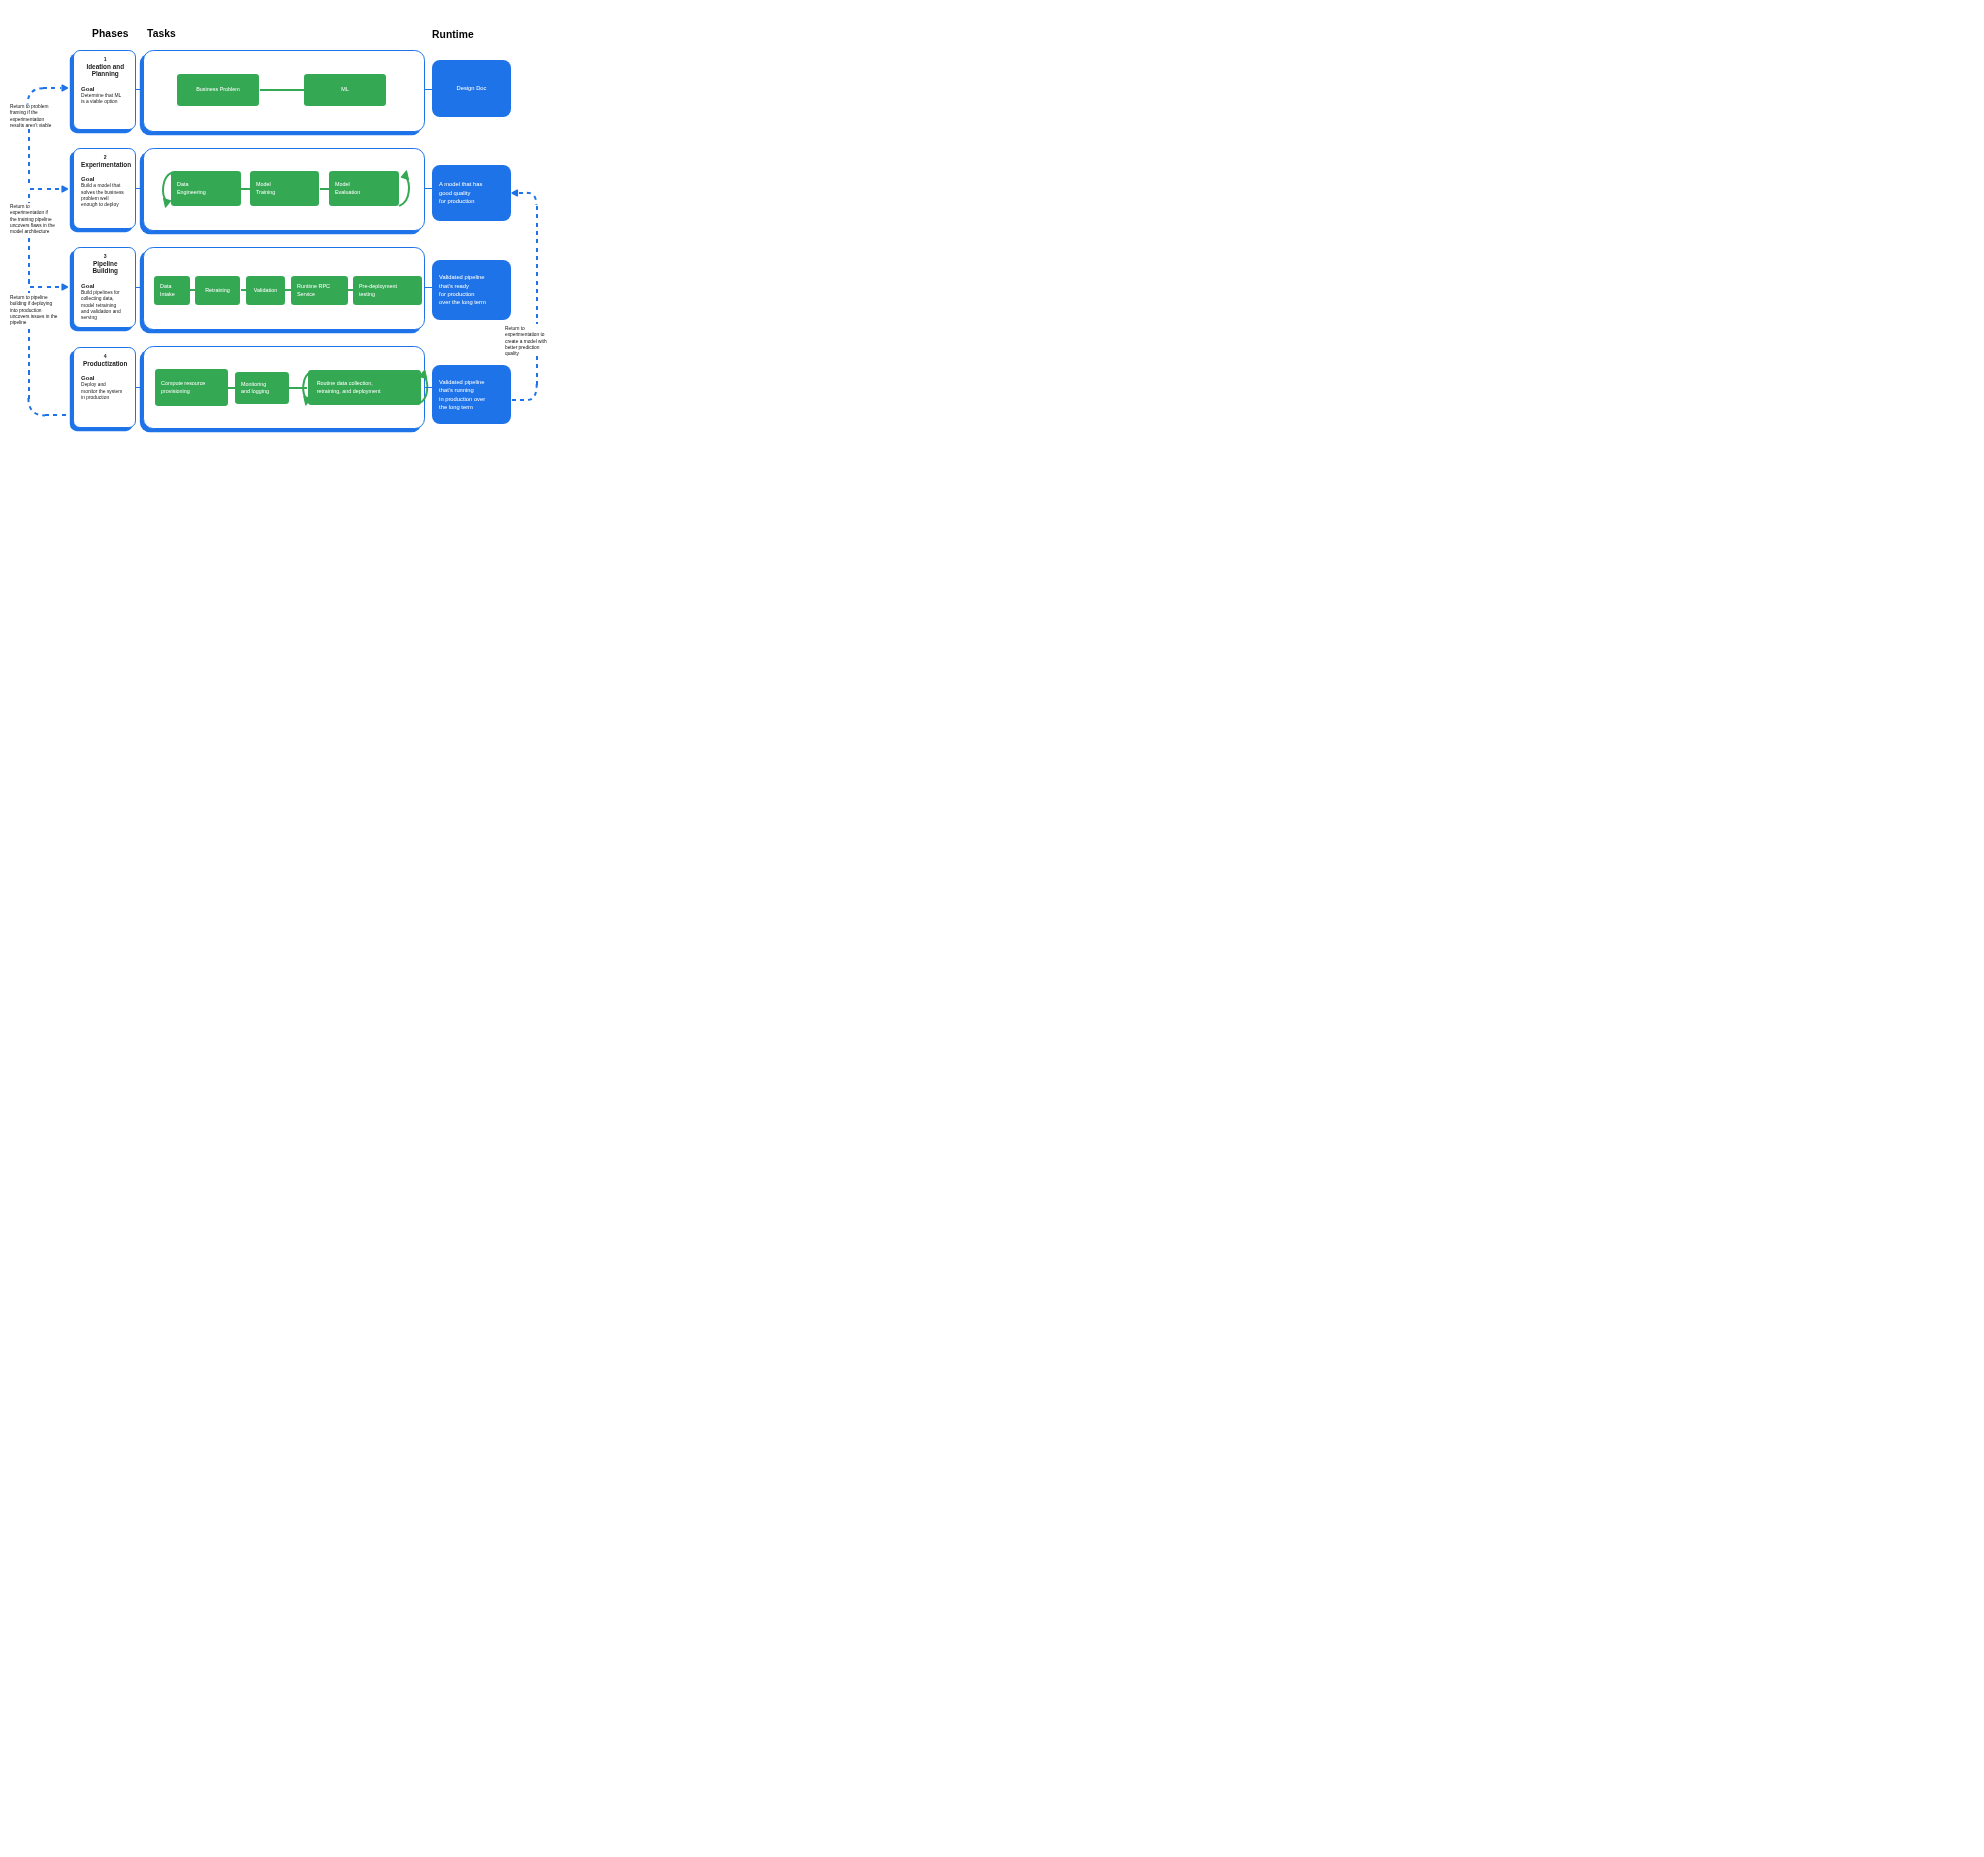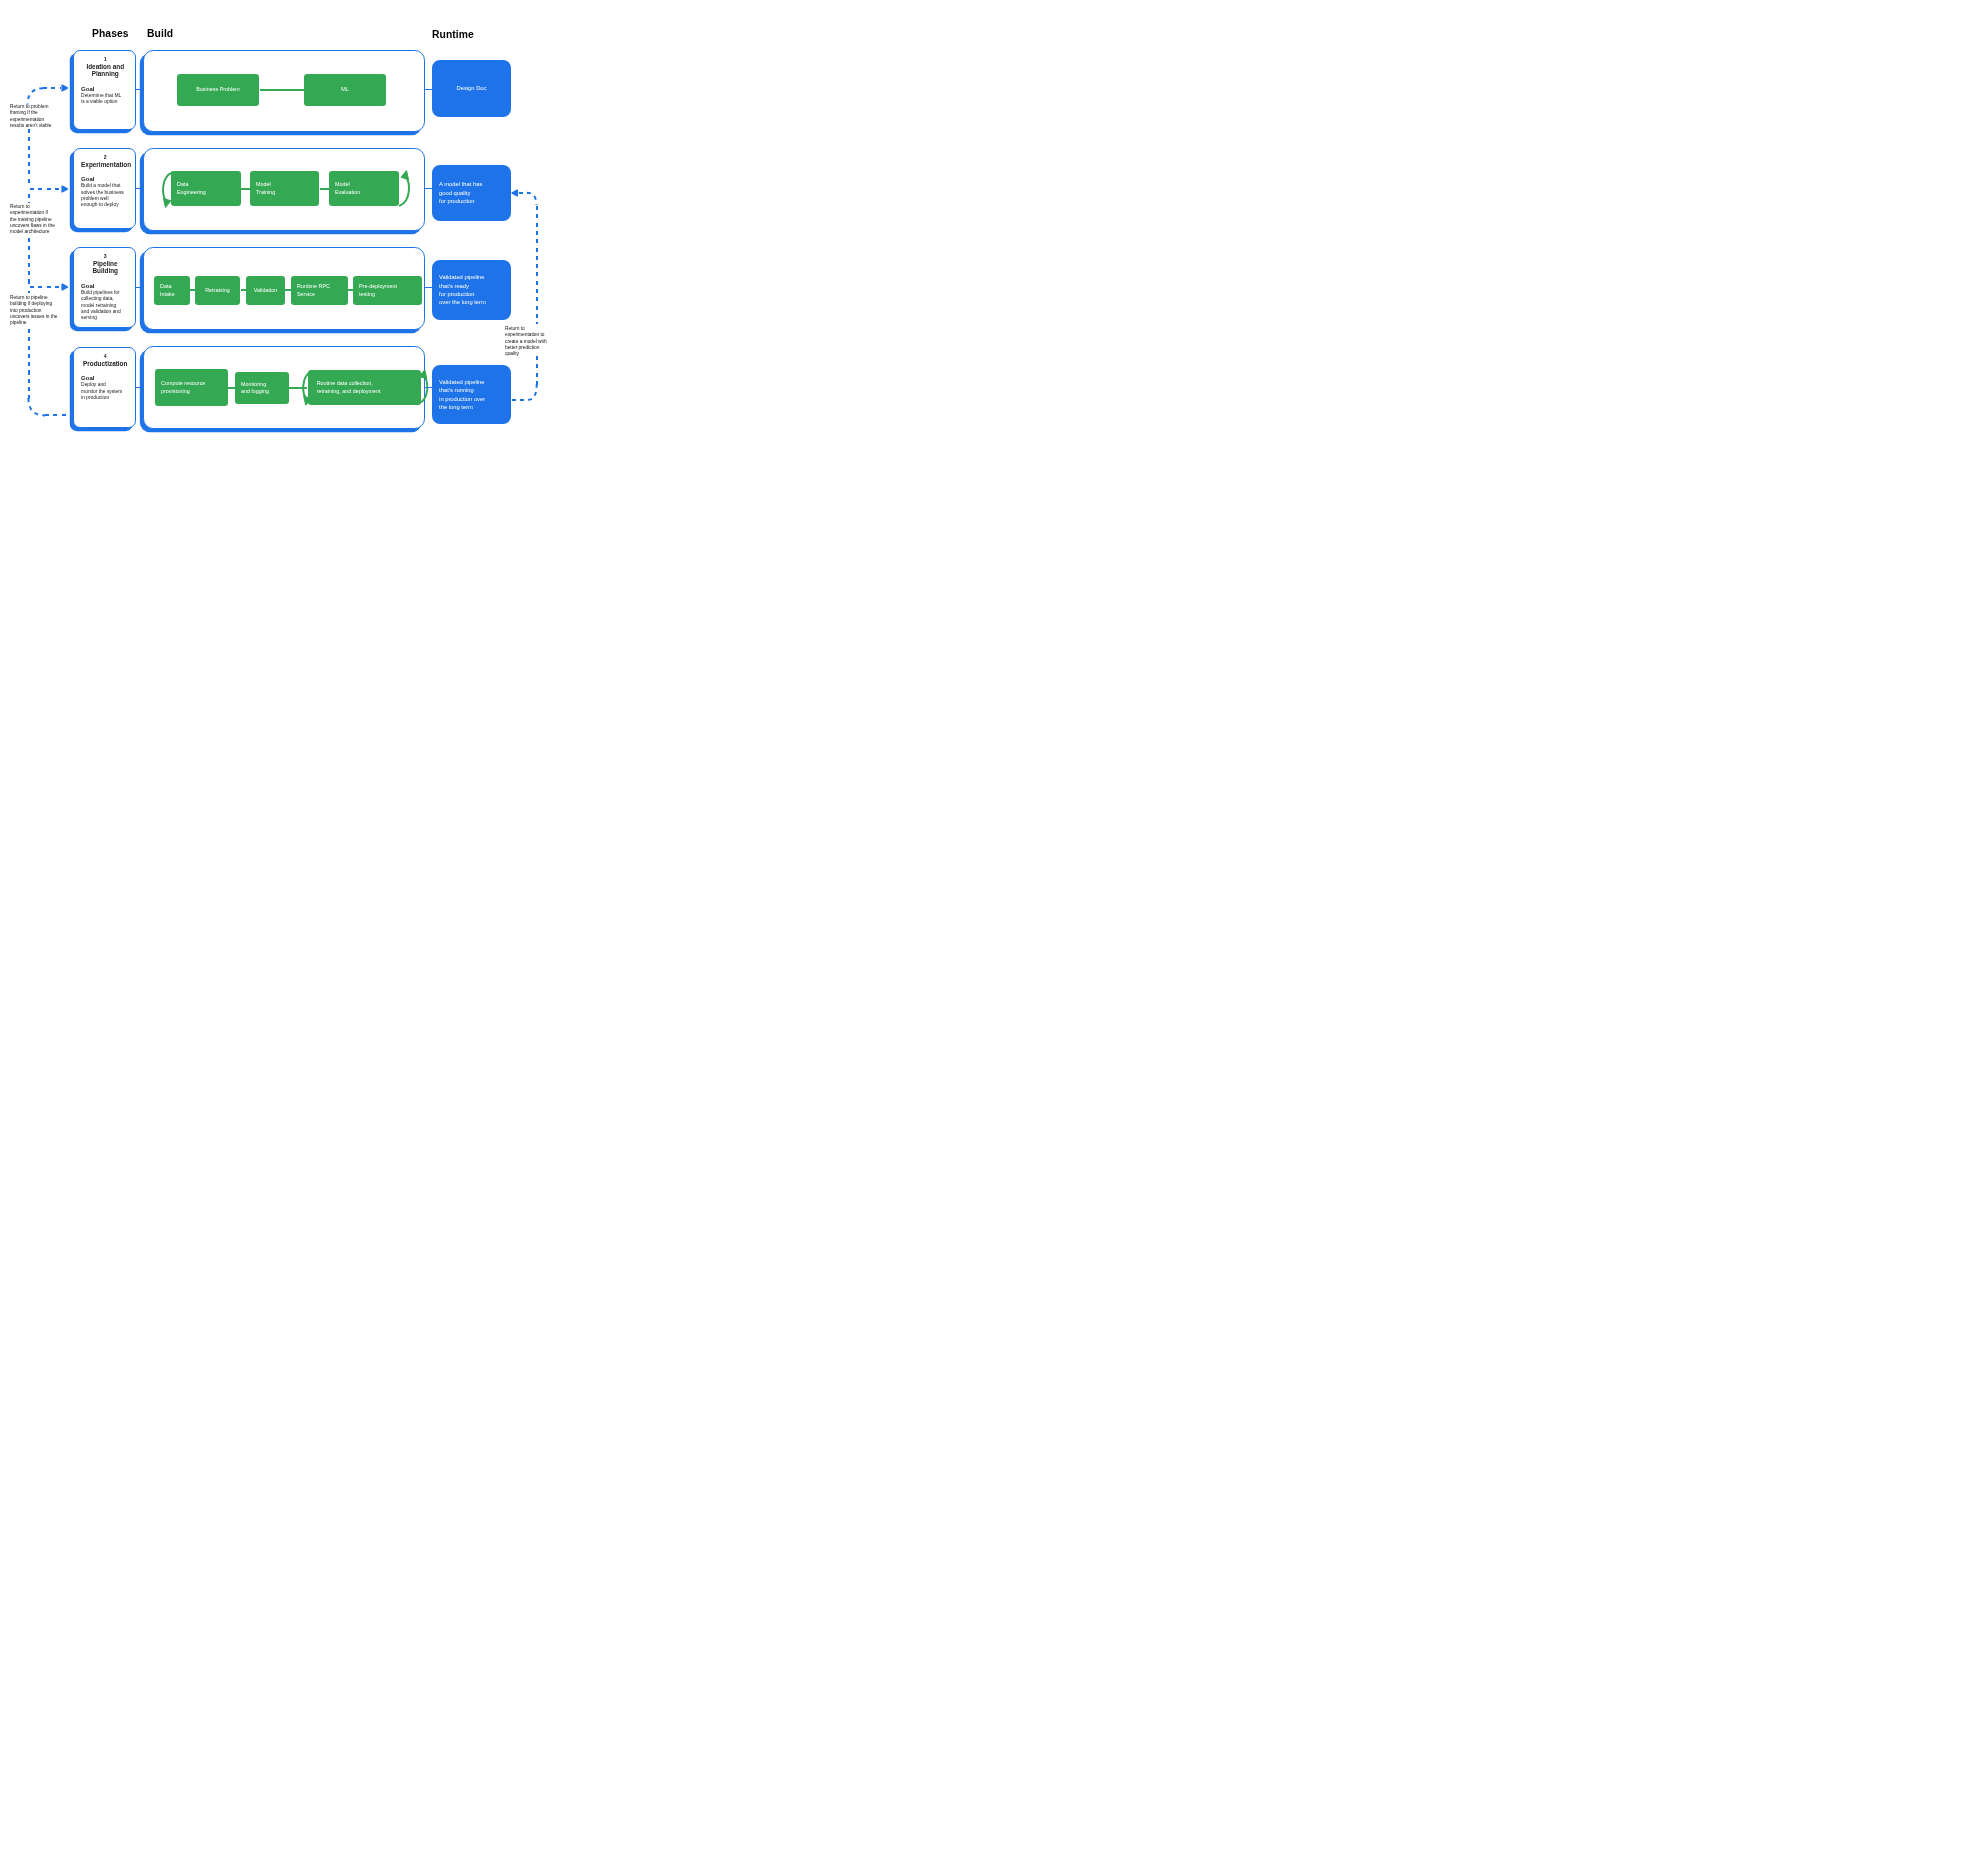--- a/index.html
+++ b/index.html
@@ -40,21 +40,21 @@
   .hdot{height:2px;background-image:repeating-linear-gradient(to right,var(--blue) 0 4px,transparent 4px 8.3px);}
   .ann{font-size:4.8px;line-height:1.32;color:#111;white-space:pre-line;}
   svg{display:block;overflow:visible;}
 </style>
 </head>
 <body>
 
 <div class="canvas">
 
   <div class="abs hdr" style="left:65px;top:28px;margin-left:27px;">Phases</div>
-  <div class="abs hdr" style="left:147px;top:28px;">Build</div>
+  <div class="abs hdr" style="left:147px;top:28px;">Tasks</div>
   <div class="abs hdr" style="left:432px;top:29px;">Runtime</div>
 
   <div class="abs card phase-card" style="left:73px;top:50px;width:63px;height:80px;">
     <div class="pnum">1</div>
     <div class="ptitle">Ideation and
 Planning</div>
     <div class="glabel">Goal</div>
     <div class="gtext">Determine that ML
 is a viable option</div>
   </div>

